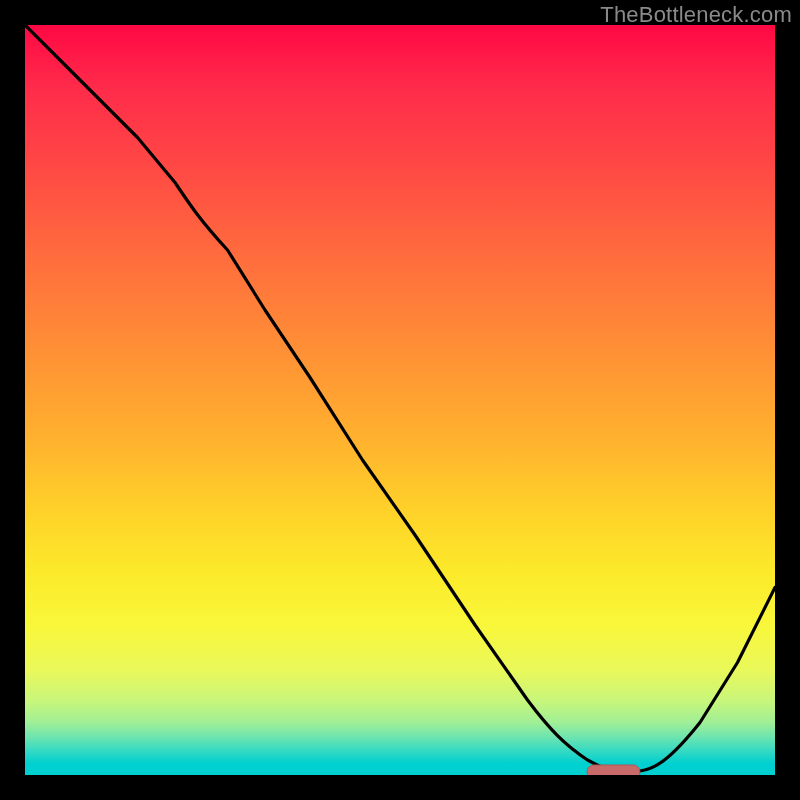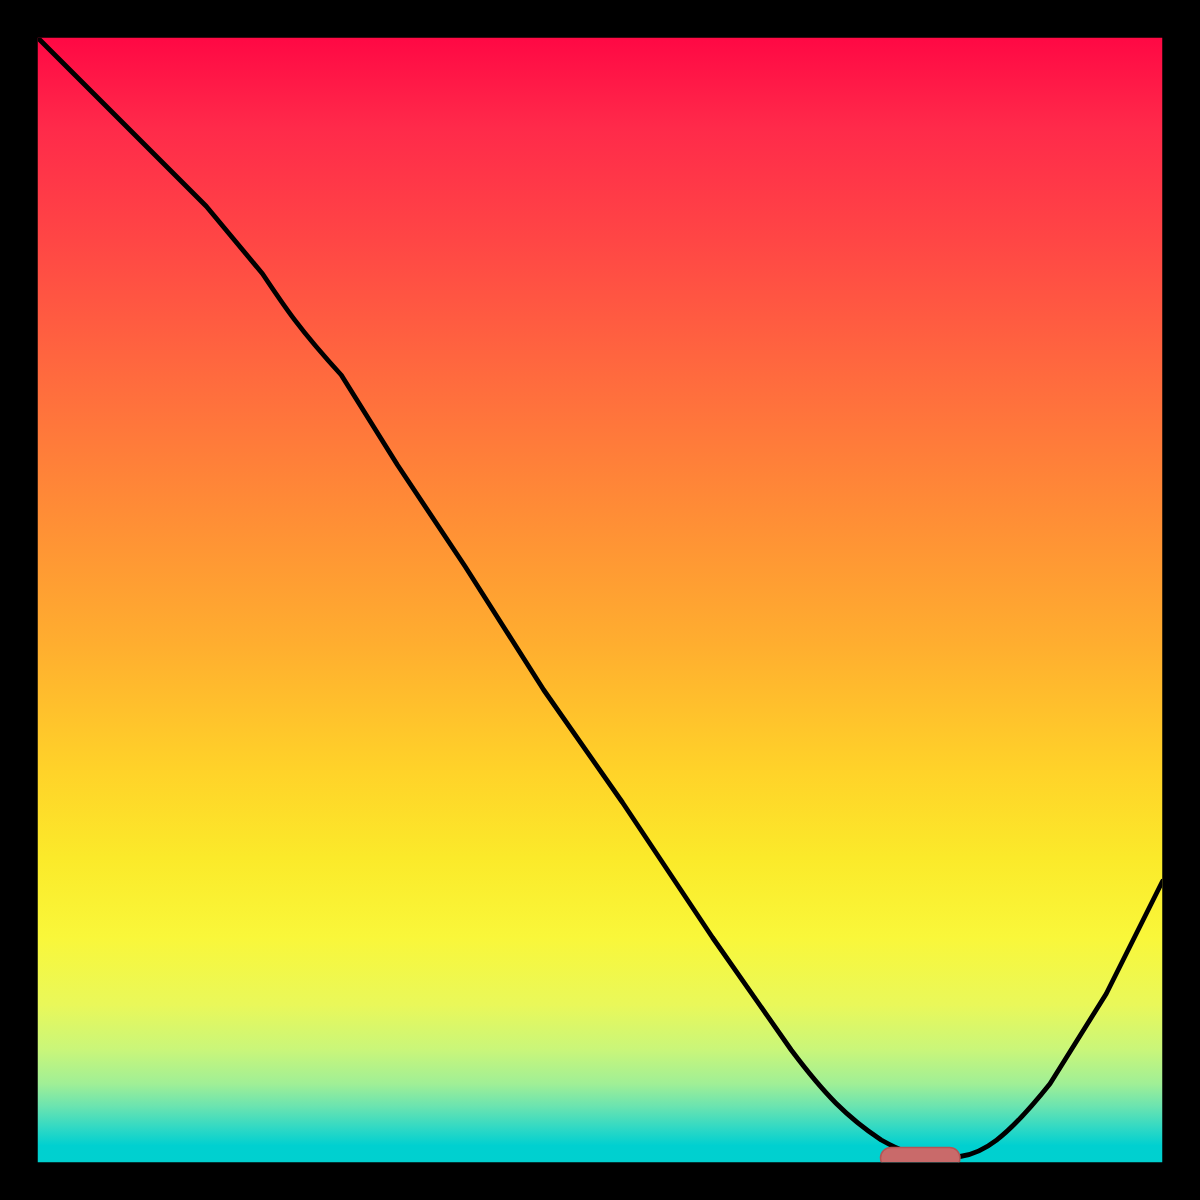--- a/index.html
+++ b/index.html
@@ -62,20 +62,21 @@
     font-size: 22px;
     font-weight: 400;
     letter-spacing: 0.2px;
   }
 </style>
 </head>
 <body>
 
 <div class="stage">
 
+  <span class="watermark">TheBottleneck.com</span>
 
   <div class="plot-area">
     <div class="gradient-bg"></div>
 
     <svg class="curve-svg" viewBox="0 0 750 750" preserveAspectRatio="none">
       <path d="M 0 0
                L 37.5 37.5
                L 75 75
                L 112.5 112.5
                L 150 157.5

